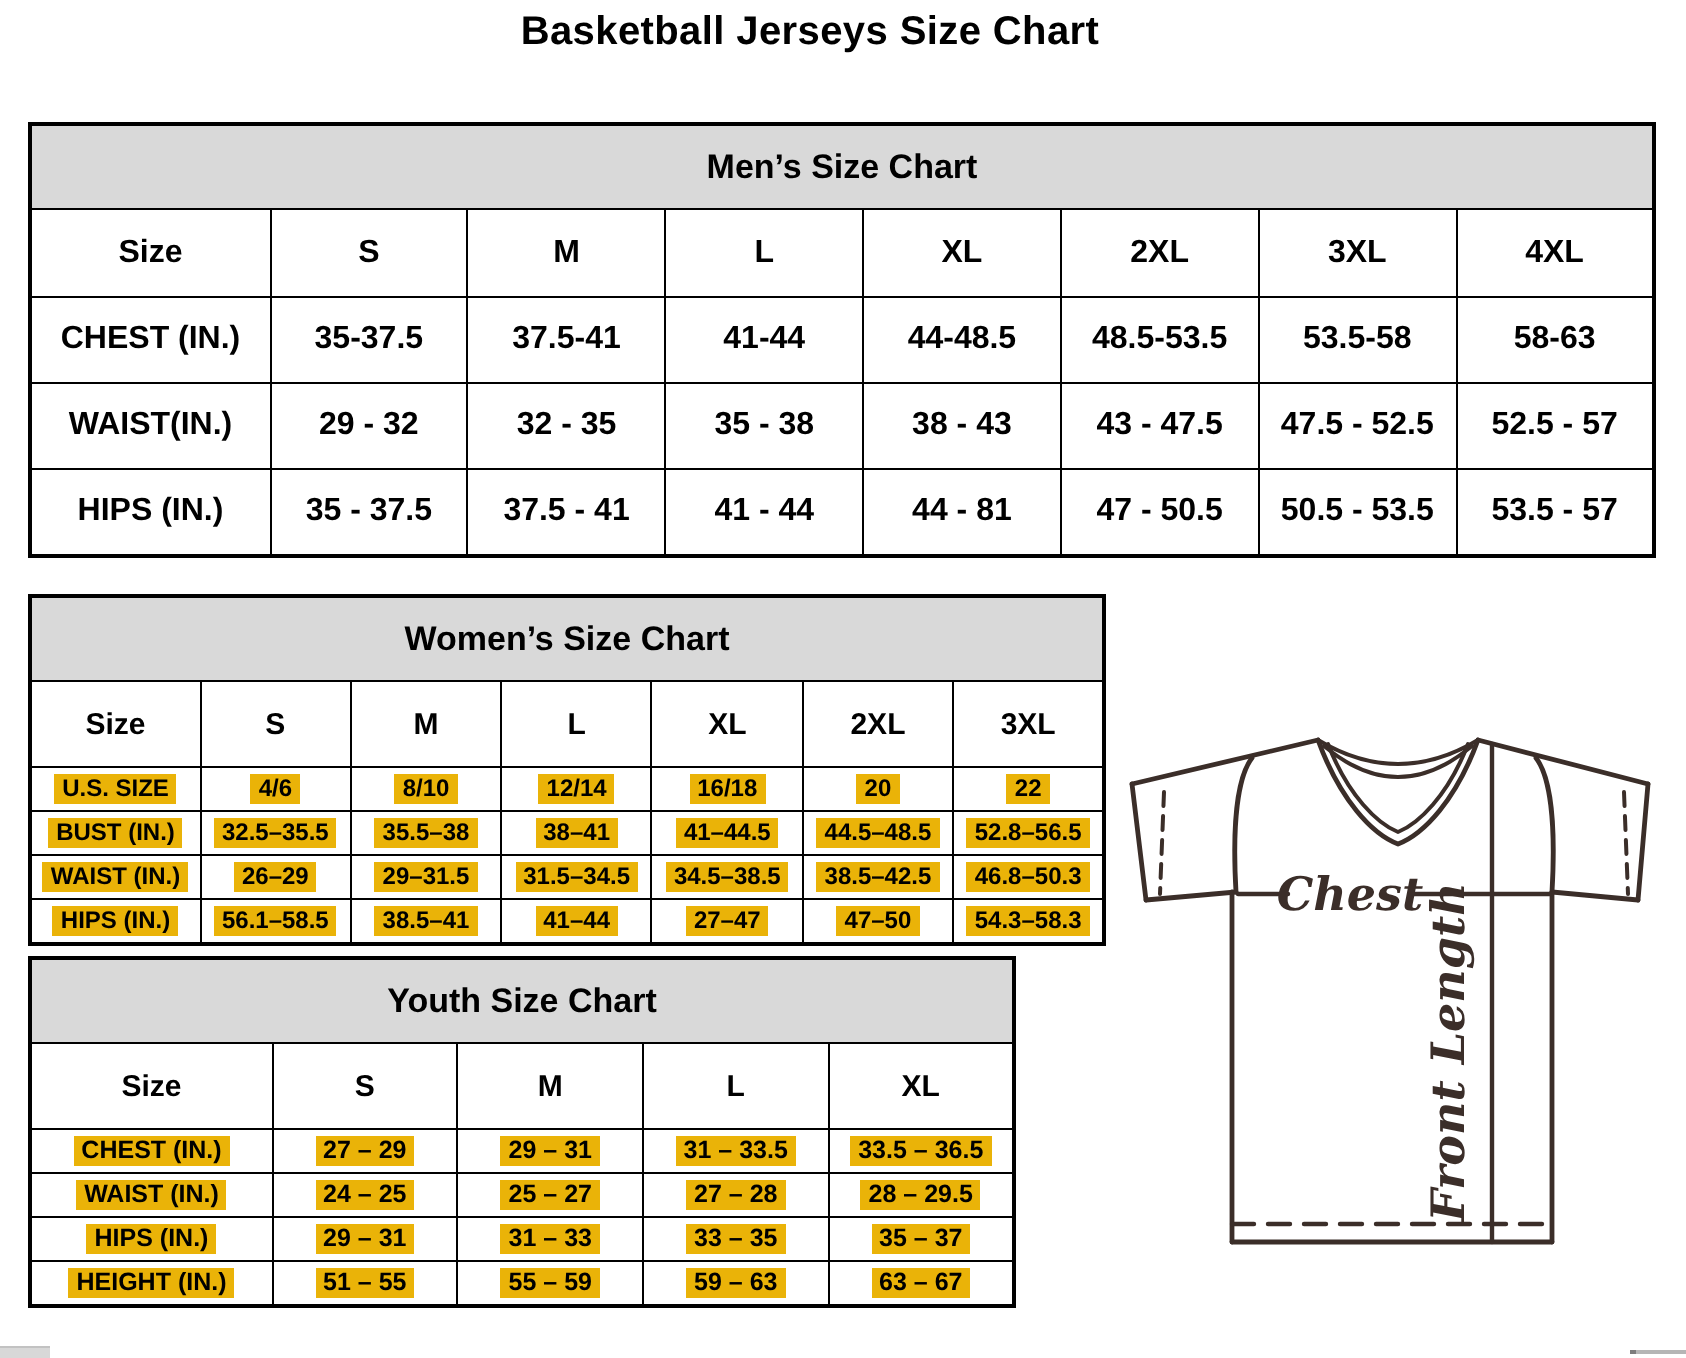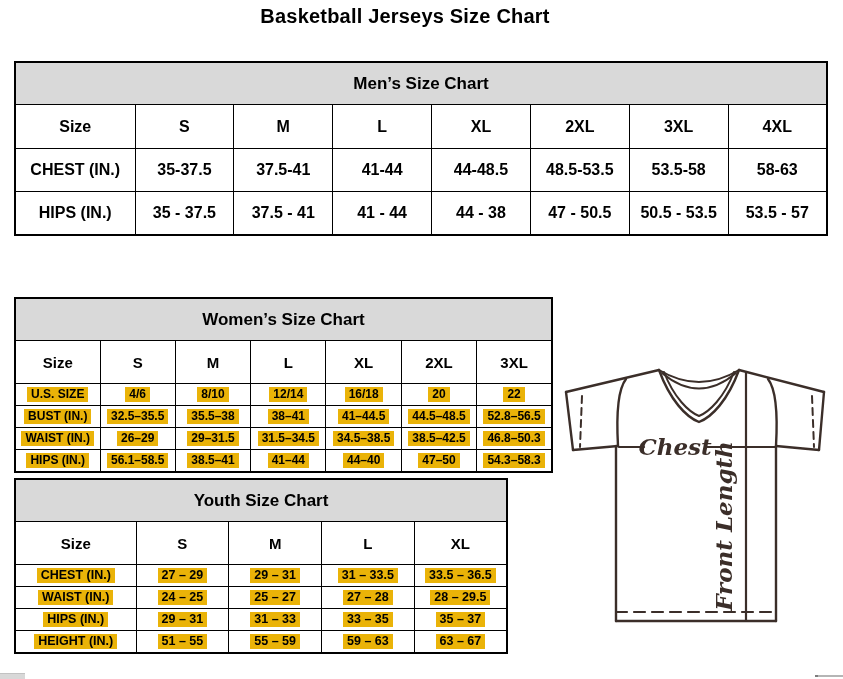--- a/index.html
+++ b/index.html
@@ -85,25 +85,35 @@
     <td>CHEST (IN.)</td>
     <td>35-37.5</td>
     <td>37.5-41</td>
     <td>41-44</td>
     <td>44-48.5</td>
     <td>48.5-53.5</td>
     <td>53.5-58</td>
     <td>58-63</td>
   </tr>
   <tr class="data-row">
+    <td>WAIST(IN.)</td>
+    <td>29 - 32</td>
+    <td>32 - 35</td>
+    <td>35 - 38</td>
+    <td>38 - 43</td>
+    <td>43 - 47.5</td>
+    <td>47.5 - 52.5</td>
+    <td>52.5 - 57</td>
+  </tr>
+  <tr class="data-row">
     <td>HIPS (IN.)</td>
     <td>35 - 37.5</td>
     <td>37.5 - 41</td>
     <td>41 - 44</td>
-    <td>44 - 38</td>
+    <td>44 - 81</td>
     <td>47 - 50.5</td>
     <td>50.5 - 53.5</td>
     <td>53.5 - 57</td>
   </tr>
 </tbody>
   </table>
 
 <table class="womens">
   <colgroup>
       <col style="width:85px">
@@ -152,21 +162,21 @@
     <td><span class="hl">31.5–34.5</span></td>
     <td><span class="hl">34.5–38.5</span></td>
     <td><span class="hl">38.5–42.5</span></td>
     <td><span class="hl">46.8–50.3</span></td>
   </tr>
   <tr class="data-row">
     <td><span class="hl">HIPS (IN.)</span></td>
     <td><span class="hl">56.1–58.5</span></td>
     <td><span class="hl">38.5–41</span></td>
     <td><span class="hl">41–44</span></td>
-    <td><span class="hl">44–40</span></td>
+    <td><span class="hl">27–47</span></td>
     <td><span class="hl">47–50</span></td>
     <td><span class="hl">54.3–58.3</span></td>
   </tr>
 </tbody>
   </table>
 
 <table class="youth">
   <colgroup>
       <col style="width:121px">
       <col>

